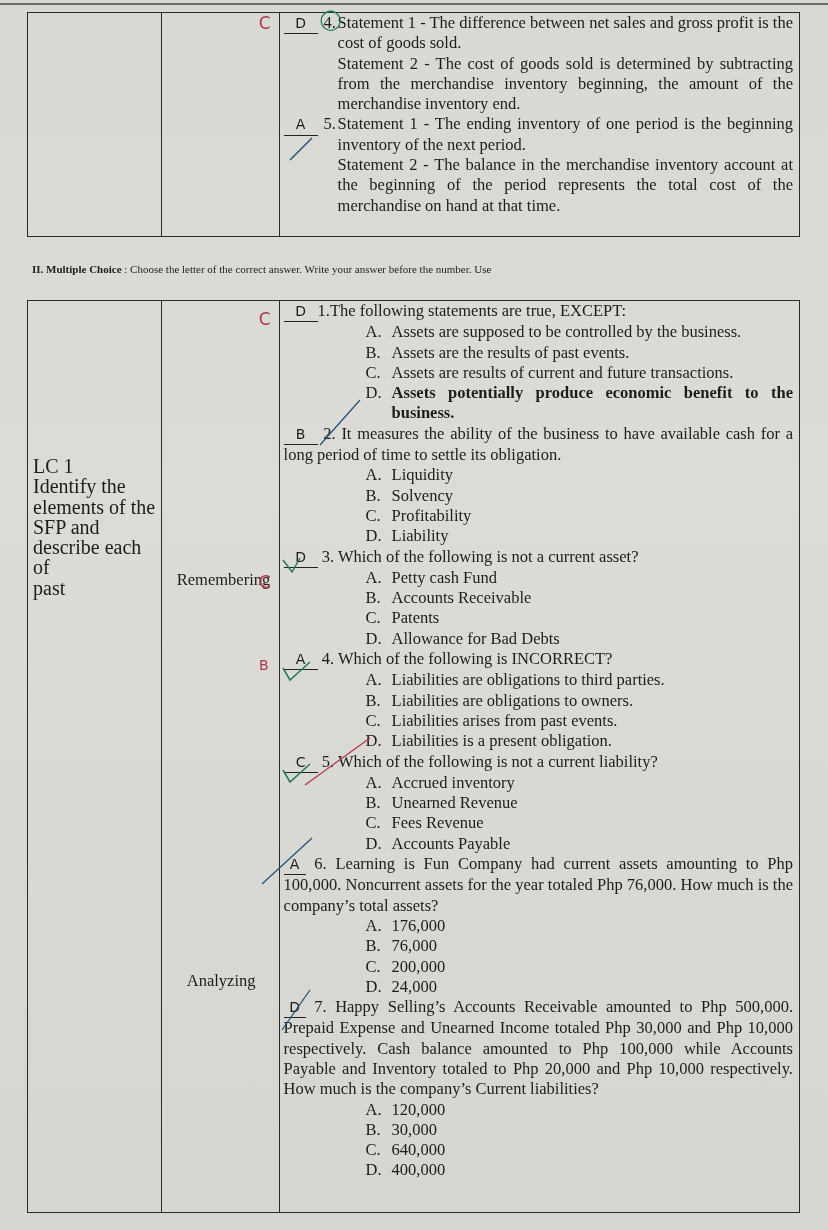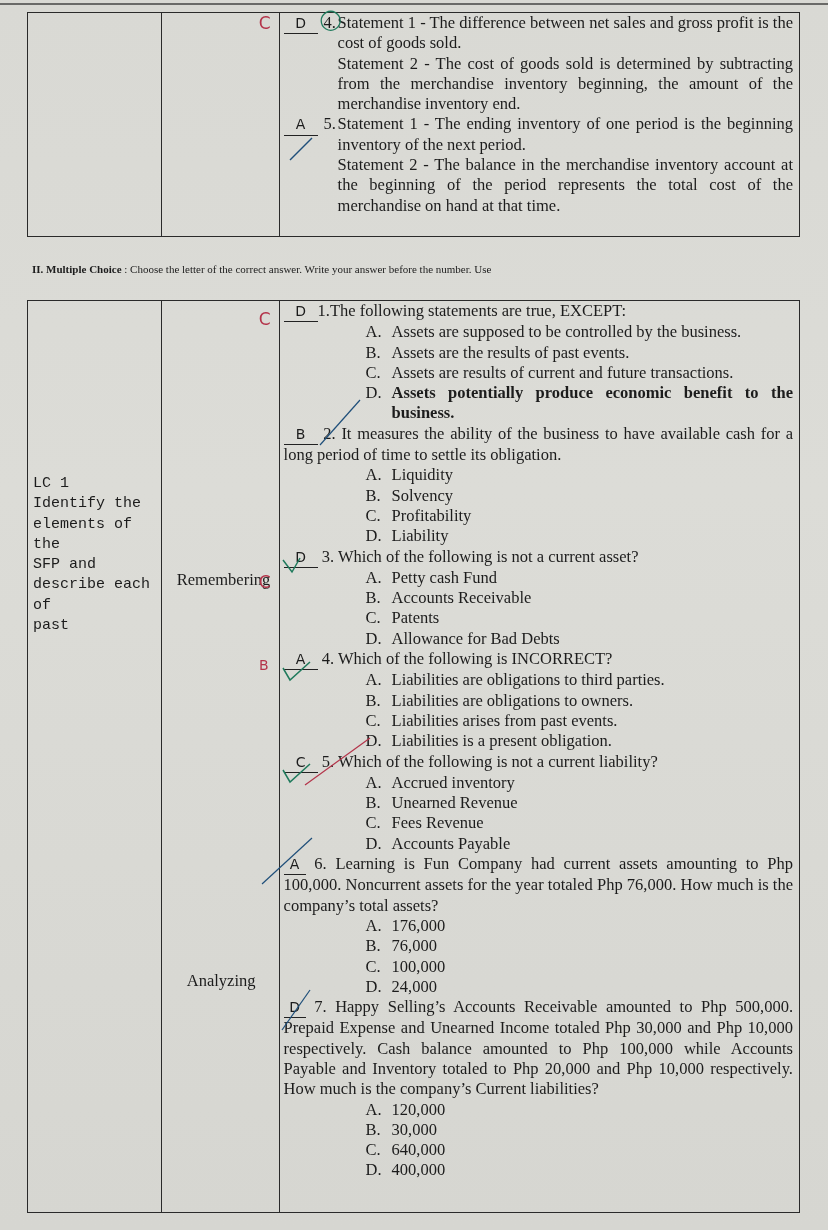--- a/index.html
+++ b/index.html
@@ -21,21 +21,21 @@
   .q { font-size:16.5px; line-height:20.3px; }
   .stmt { padding-left:58px; padding-right:6px; text-align:justify; }
   .mark { position:absolute; font-family:"DejaVu Sans", sans-serif; }
   .grade { color:#b4344a; font-size:17px; }
   .ans { display:inline-block; width:34px; border-bottom:1px solid #222; text-align:center; font-size:14px; font-family:"DejaVu Sans",sans-serif; }
   .qline { padding-left:4px; padding-right:6px; text-align:justify; }
   .opt { padding-left:86px; }
   .opt .l { display:inline-block; width:26px; }
   .instr { position:absolute; left:32px; top:259px; width:770px; font-size:11px; line-height:20px; text-align:justify; }
   .instr b { font-weight:bold; }
-  .lc { position:absolute; left:5px; top:173px; font-size:15px; line-height:20.3px;font-family:Liberation Mono, monospace; }
+  .lc { position:absolute; left:5px; top:155px; font-size:20px; line-height:20.3px; }
   .lvl { position:absolute; font-size:16.5px; }
   .green { color:#1f7a5c; }
 </style>
 </head>
 <body>
 
 <div class="top-rule"></div>
 
 <table class="grid t1">
   <tbody>
@@ -130,21 +130,21 @@
         <div class="opt"><span class="l">A.</span><span>Accrued inventory</span></div>
         <div class="opt"><span class="l">B.</span><span>Unearned Revenue</span></div>
         <div class="opt"><span class="l">C.</span><span>Fees Revenue</span></div>
         <div class="opt"><span class="l">D.</span><span>Accounts Payable</span></div>
       </div>
 
       <div>
         <div class="qline"><span class="ans" style="width:22px;">A</span> <span>6.</span> <span>Learning is Fun Company had current assets amounting to Php 100,000. Noncurrent assets for the year totaled Php 76,000. How much is the company’s total assets?</span></div>
         <div class="opt"><span class="l">A.</span><span>176,000</span></div>
         <div class="opt"><span class="l">B.</span><span>76,000</span></div>
-        <div class="opt"><span class="l">C.</span><span>100,000</span></div>
+        <div class="opt"><span class="l">C.</span><span>200,000</span></div>
         <div class="opt"><span class="l">D.</span><span>24,000</span></div>
       </div>
 
       <div>
         <div class="qline"><span class="ans" style="width:22px;">D</span> <span>7.</span> <span>Happy Selling’s Accounts Receivable amounted to Php 500,000. Prepaid Expense and Unearned Income totaled Php 30,000 and Php 10,000 respectively. Cash balance amounted to Php 100,000 while Accounts Payable and Inventory totaled to Php 20,000 and Php 10,000 respectively. How much is the company’s Current liabilities?</span></div>
         <div class="opt"><span class="l">A.</span><span>120,000</span></div>
         <div class="opt"><span class="l">B.</span><span>30,000</span></div>
         <div class="opt"><span class="l">C.</span><span>640,000</span></div>
         <div class="opt"><span class="l">D.</span><span>400,000</span></div>
       </div>

